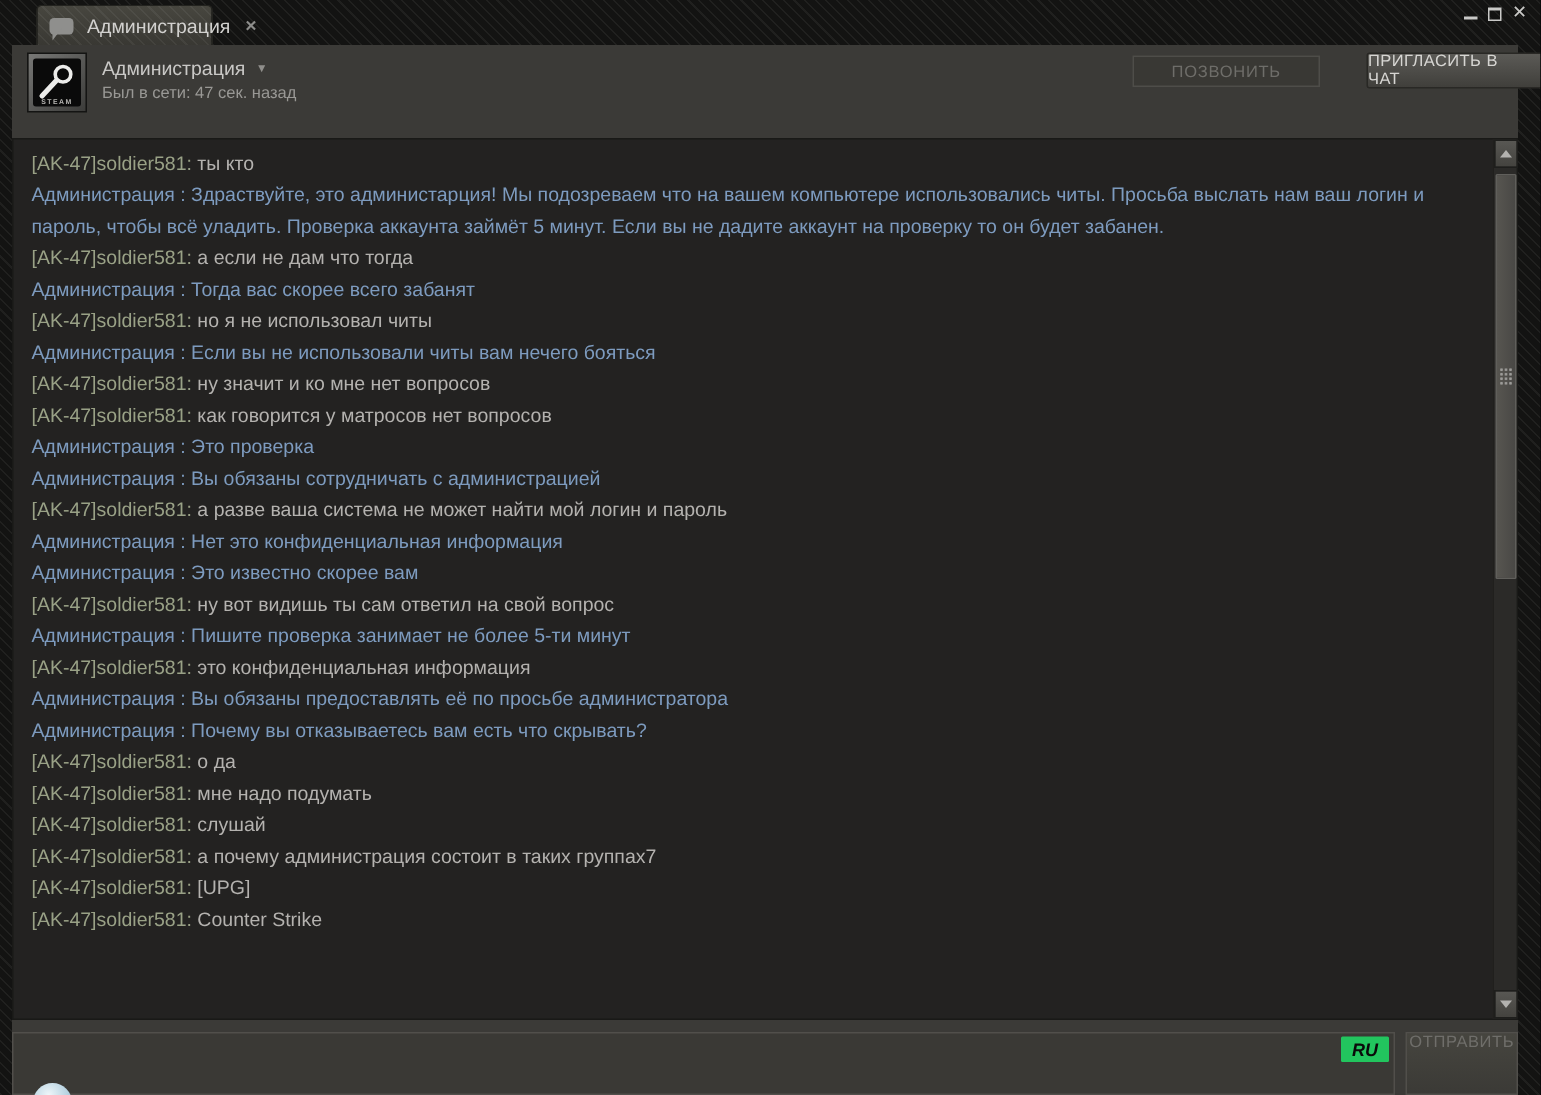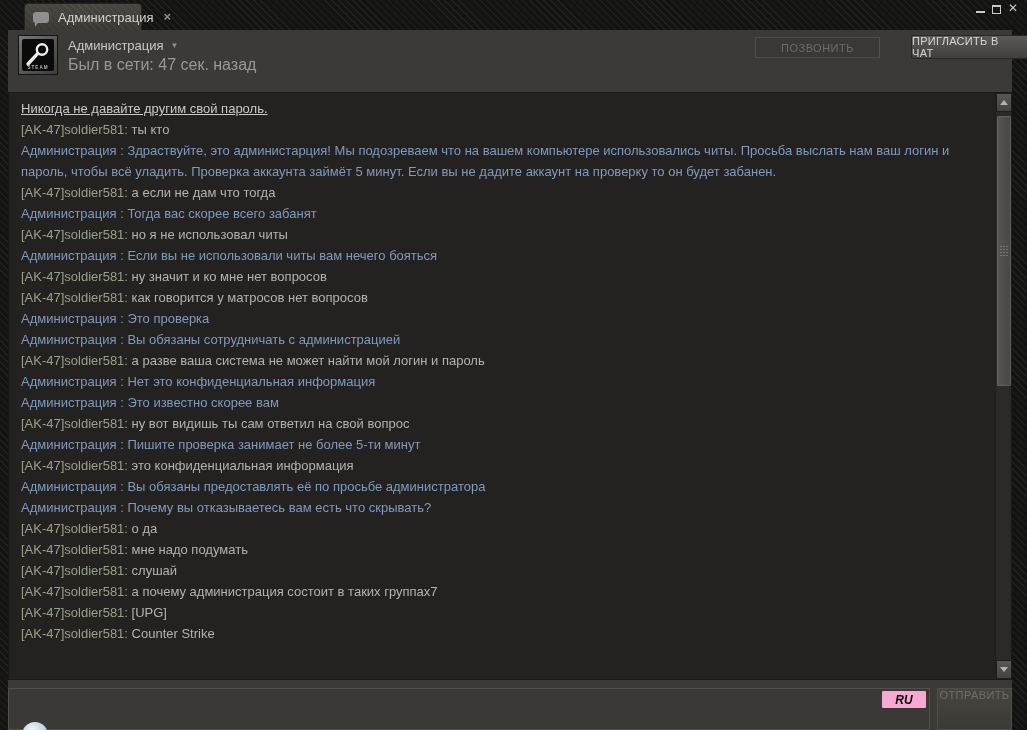--- a/index.html
+++ b/index.html
@@ -37,21 +37,21 @@
 
   .avatar-frame { position:absolute; left:10px; top:5px; width:40px; height:40px;
     background:linear-gradient(135deg,#787876,#3c3c3a); border:1px solid #141413; }
   .avatar-img { position:absolute; inset:3px; background:#0a0a0a; border-radius:2px; }
   .avatar-img svg { display:block; width:100%; height:100%; }
 
   .user-block { position:absolute; left:60px; top:8px; }
   .user-row { display:flex; align-items:center; }
   .user-name { color:#c9c8c6; font-size:13px; }
   .user-caret { color:#8f8e8b; font-size:8px; margin-left:7px; }
-  .user-status { color:#999895; font-size:16px; margin-top:3px; }
+  .user-status { color:#999895; font-size:11px; margin-top:3px; }
 
   .call-btn { position:absolute; left:747px; top:7px; width:125px; height:21px;
     border:1px solid #4e4d49; background:#393834; color:#6e6d69;
     font-size:11px; letter-spacing:0.5px; display:flex; align-items:center; justify-content:center; }
   .invite-btn { position:absolute; left:880px; top:5px; width:124px; height:24px;
     border:1px solid #292825; border-radius:2px;
     background:linear-gradient(#5b5a56,#403f3b); color:#d6d5d2;
     font-size:11px; letter-spacing:0.3px; display:flex; align-items:center; justify-content:center; cursor:pointer;margin-left:23px; }
   .invite-caret { font-size:8px; margin-left:6px; color:#c2c1be; }
 
@@ -80,22 +80,22 @@
     width:9px; height:12px;
     background-image:radial-gradient(#9c9b98 0.8px, transparent 1px);
     background-size:3px 3px; }
 
   
   .composer-input { position:absolute; left:0; top:658px; width:922px; height:42px;
     background:#3a3935; border:1px solid #514f4b; }
   .composer-input textarea { position:absolute; inset:0; width:100%; height:100%;
     background:transparent; border:none; outline:none; resize:none;
     color:#cfcecb; font-family:inherit; font-size:13px; padding:4px 30px 4px 6px; }
-  .ru-badge { position:absolute; right:3px; top:2px; width:44px; height:17px;
-    background:#f9a8d4; color:#0a0a0a; font-size:12px; font-style:italic; font-weight:bold;
+  .ru-badge { position:absolute; right:3px; top:2px; width:32px; height:17px;
+    background:#22c55e; color:#0a0a0a; font-size:12px; font-style:italic; font-weight:bold;
     display:flex; align-items:center; justify-content:center; border-radius:1px; }
   .send-btn { position:absolute; left:929px; top:658px; width:75px; height:42px;
     background:linear-gradient(#46453f,#3b3a36); border:1px solid #514f4b;
     color:#6f6e6a; font-size:11px; letter-spacing:0.4px;
     display:flex; align-items:flex-start; justify-content:center; }
   .peek-circle { position:absolute; left:14px; top:692px; width:26px; height:26px; border-radius:50%;
     background:radial-gradient(circle at 40% 30%, #eef6f9, #a9cadb 65%, #7aa3ba); }
 </style>
 </head>
 <body>
@@ -136,23 +136,20 @@
 
     <div class="call-btn">
       <span>ПОЗВОНИТЬ</span>
     </div>
     <div class="invite-btn">
       <span>ПРИГЛАСИТЬ В ЧАТ</span>
       <span class="invite-caret">▼</span>
     </div>
 
     <div class="chat-log">
-      <div class="msg system">
-        <span>Никогда не давайте другим свой пароль.</span>
-      </div>
       <div id="chat-messages">
           <div class="msg friend"><span class="sender">[AK-47]soldier581: </span><span class="text">ты кто</span></div>
           <div class="msg admin"><span class="sender">Администрация : </span><span class="text">Здраствуйте, это администарция! Мы подозреваем что на вашем компьютере использовались читы. Просьба выслать нам ваш логин и пароль, чтобы всё уладить. Проверка аккаунта займёт 5 минут. Если вы не дадите аккаунт на проверку то он будет забанен.</span></div>
           <div class="msg friend"><span class="sender">[AK-47]soldier581: </span><span class="text">а если не дам что тогда</span></div>
           <div class="msg admin"><span class="sender">Администрация : </span><span class="text">Тогда вас скорее всего забанят</span></div>
           <div class="msg friend"><span class="sender">[AK-47]soldier581: </span><span class="text">но я не использовал читы</span></div>
           <div class="msg admin"><span class="sender">Администрация : </span><span class="text">Если вы не использовали читы вам нечего бояться</span></div>
           <div class="msg friend"><span class="sender">[AK-47]soldier581: </span><span class="text">ну значит и ко мне нет вопросов</span></div>
           <div class="msg friend"><span class="sender">[AK-47]soldier581: </span><span class="text">как говорится у матросов нет вопросов</span></div>
           <div class="msg admin"><span class="sender">Администрация : </span><span class="text">Это проверка</span></div>

